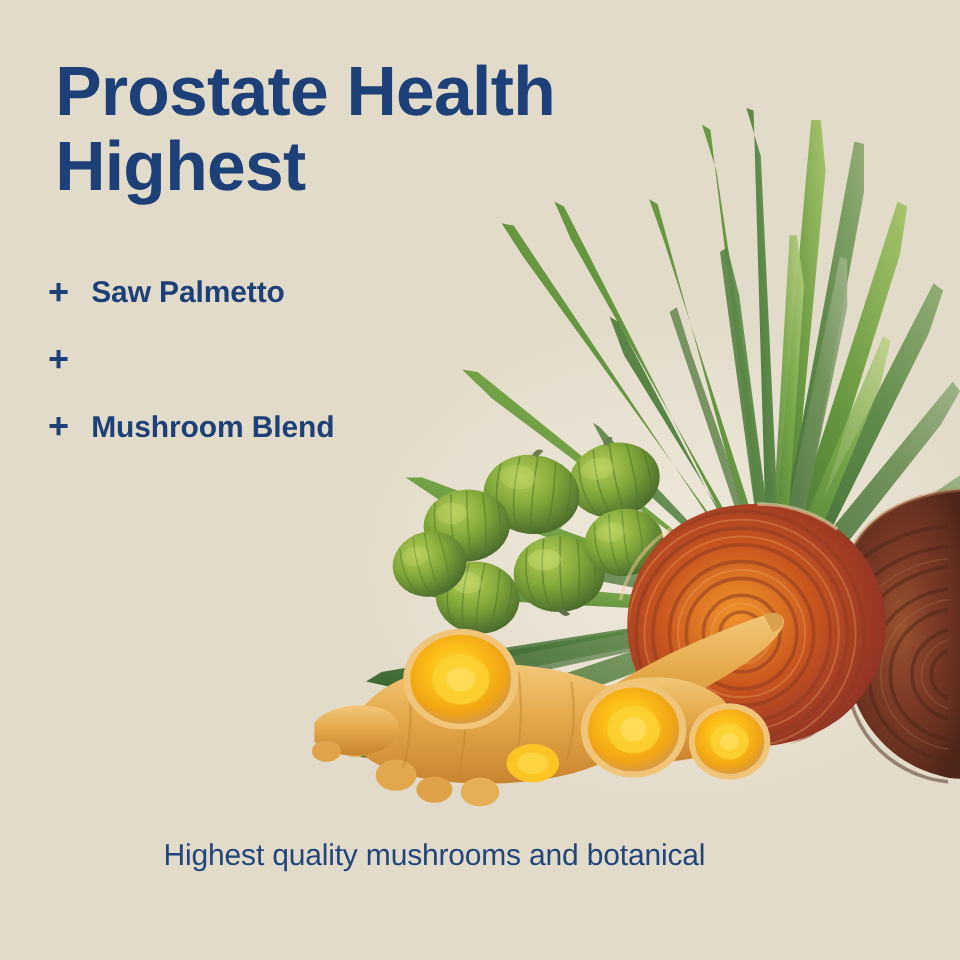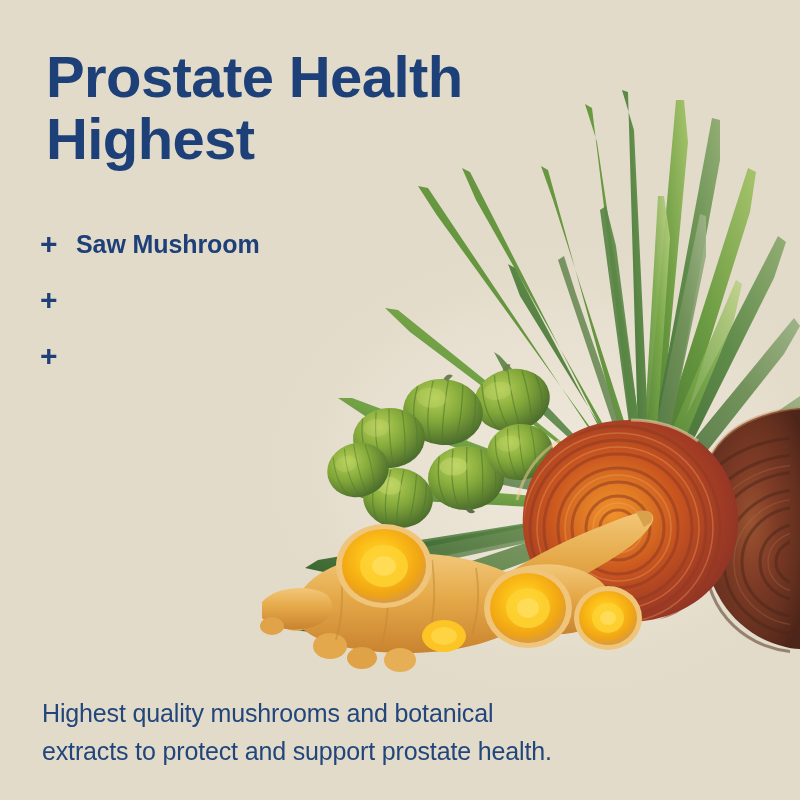--- a/index.html
+++ b/index.html
@@ -62,21 +62,21 @@
 
   #tagline {
     position:absolute; left:42px; top:694px;
     width:640px;
     font-size:25px;
     line-height:38px;
     font-weight:normal;
     color:#22467c;
     letter-spacing:-0.15px;
   }
-  #tagline .l { display:block; }
+  #tagline .l { display:block;text-align:center; }
 </style>
 </head>
 <body>
 
 <div id="card">
 
   <div id="art">
     <svg viewBox="0 0 800 800" xmlns="http://www.w3.org/2000/svg">
       <defs>
         <linearGradient id="frondA" x1="0" y1="1" x2="1" y2="0">
@@ -356,29 +356,29 @@
   <div id="text-layer">
 
     <h1 id="headline">
       <span class="l">Prostate Health</span>
       <span class="l">Highest</span>
     </h1>
 
     <ul id="benefits" style="list-style:none;">
       <li class="benefit">
         <span class="plus">+</span>
-        <span class="blabel">Saw Mushroom</span>
+        <span class="blabel">Saw Palmetto</span>
       </li>
       <li class="benefit">
         <span class="plus">+</span>
       </li>
       <li class="benefit">
         <span class="plus">+</span>
+        <span class="blabel">Mushroom Blend</span>
       </li>
     </ul>
 
     <p id="tagline">
       <span class="l">Highest quality mushrooms and botanical</span>
-      <span class="l">extracts to protect and support prostate health.</span>
     </p>
 
   </div>
 </div>
 
 </body></html>

